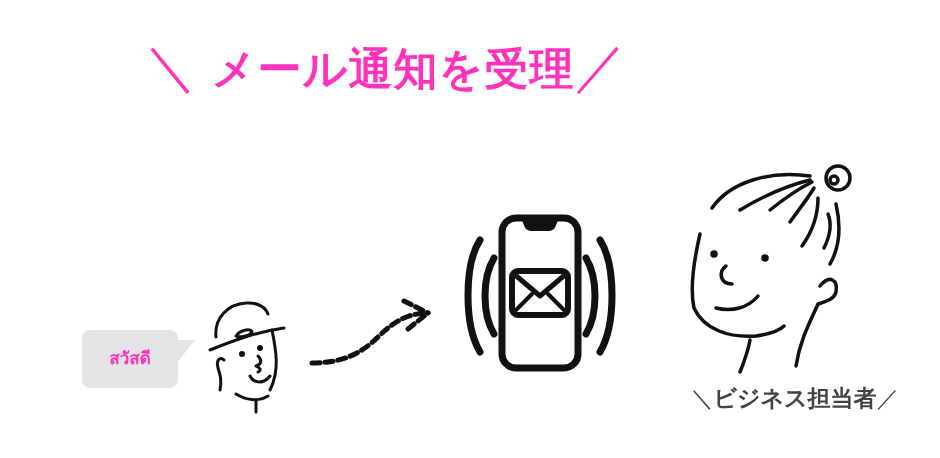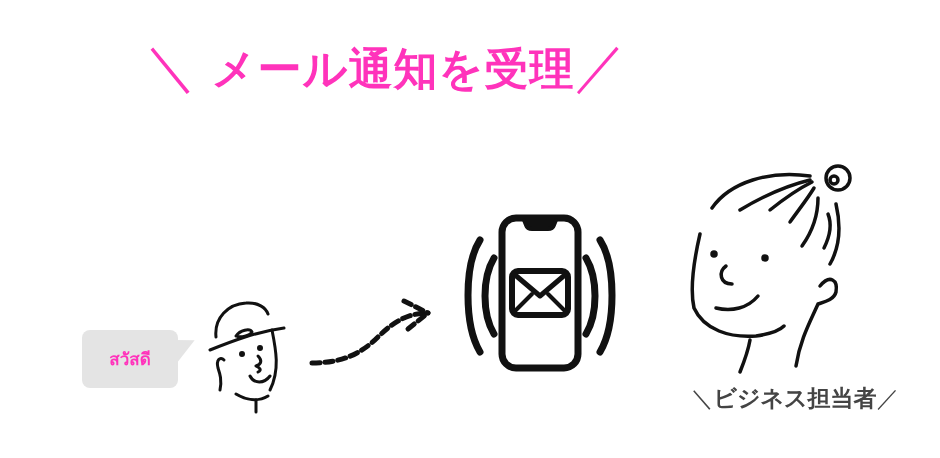--- a/index.html
+++ b/index.html
@@ -9,21 +9,21 @@
            font-size: 44px; font-weight: bold; color: #ff33bb; letter-spacing: 1px; line-height: 60px; }
   .title .slash { display: inline-block; font-weight: normal; font-size: 52px; color: #ff33bb; transform: scaleY(1.05); }
   .title .slash.l { margin-right: 14px; }
   .title .slash.r { margin-left: 0px; }
   .bubble { position: absolute; left: 82px; top: 330px; width: 96px; height: 58px;
             background: #e4e4e4; border-radius: 8px; }
   .bubble-tail { position: absolute; left: 176px; top: 338px; width: 0; height: 0;
                  border-top: 4px solid transparent; border-bottom: 18px solid transparent;
                  border-left: 20px solid #e4e4e4; transform: rotate(-10deg); }
   .bubble-text { position: absolute; left: 82px; top: 330px; width: 96px; height: 58px;
-                 line-height: 58px; text-align: center; color: #ff33bb; font-size: 17px; font-weight: bold; }
+                 line-height: 58px; text-align: center; color: #ff33bb; font-size: 17px; font-weight: bold; font-family: Liberation Serif, serif; }
   .svgwrap { position: absolute; }
   .role { position: absolute; left: 660px; top: 382px; width: 220px; text-align: center;
           font-size: 23px; font-weight: bold; color: #444444; line-height: 32px; margin-left: 25px; }
   .role .sl { font-weight: normal; color: #444444; }
 </style>
 </head>
 <body>
 
 <div class="title">
   <span class="slash l">＼</span><span>メール通知を受理</span><span class="slash r">／</span>

